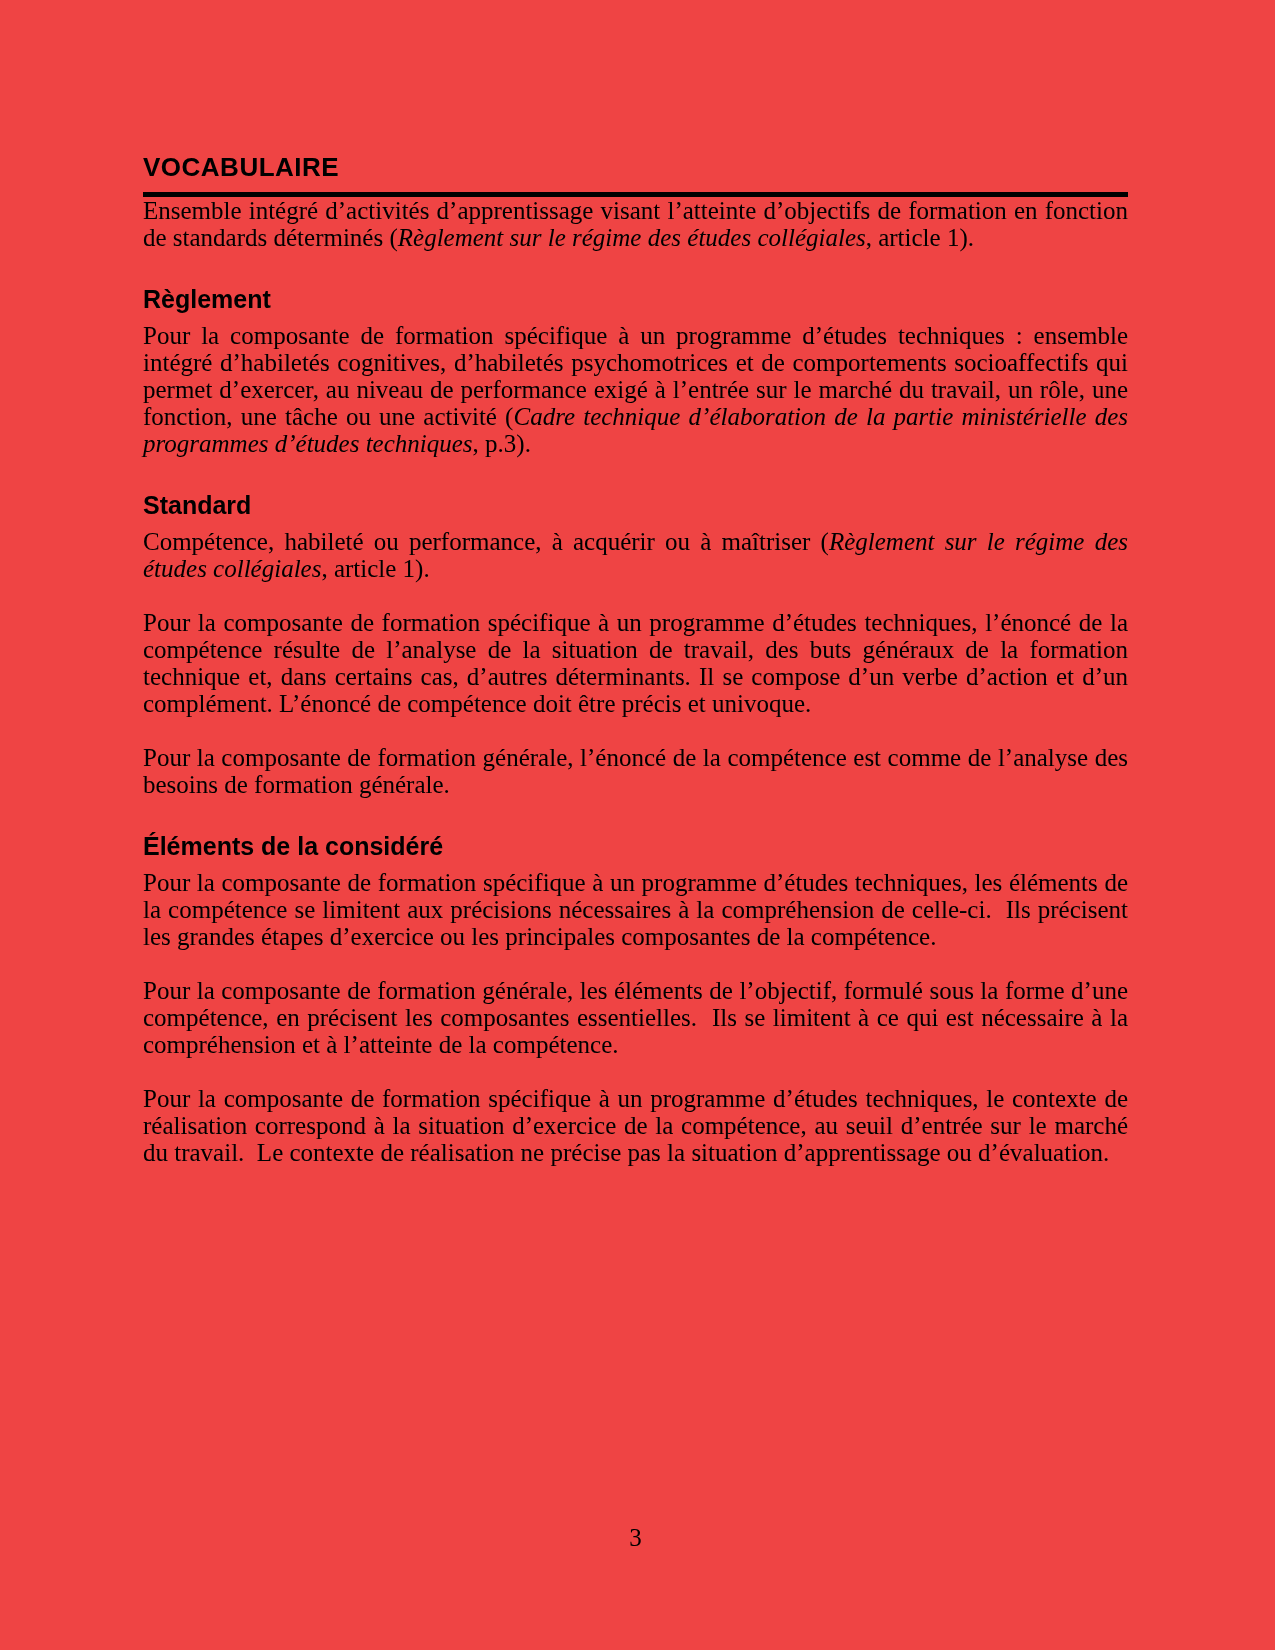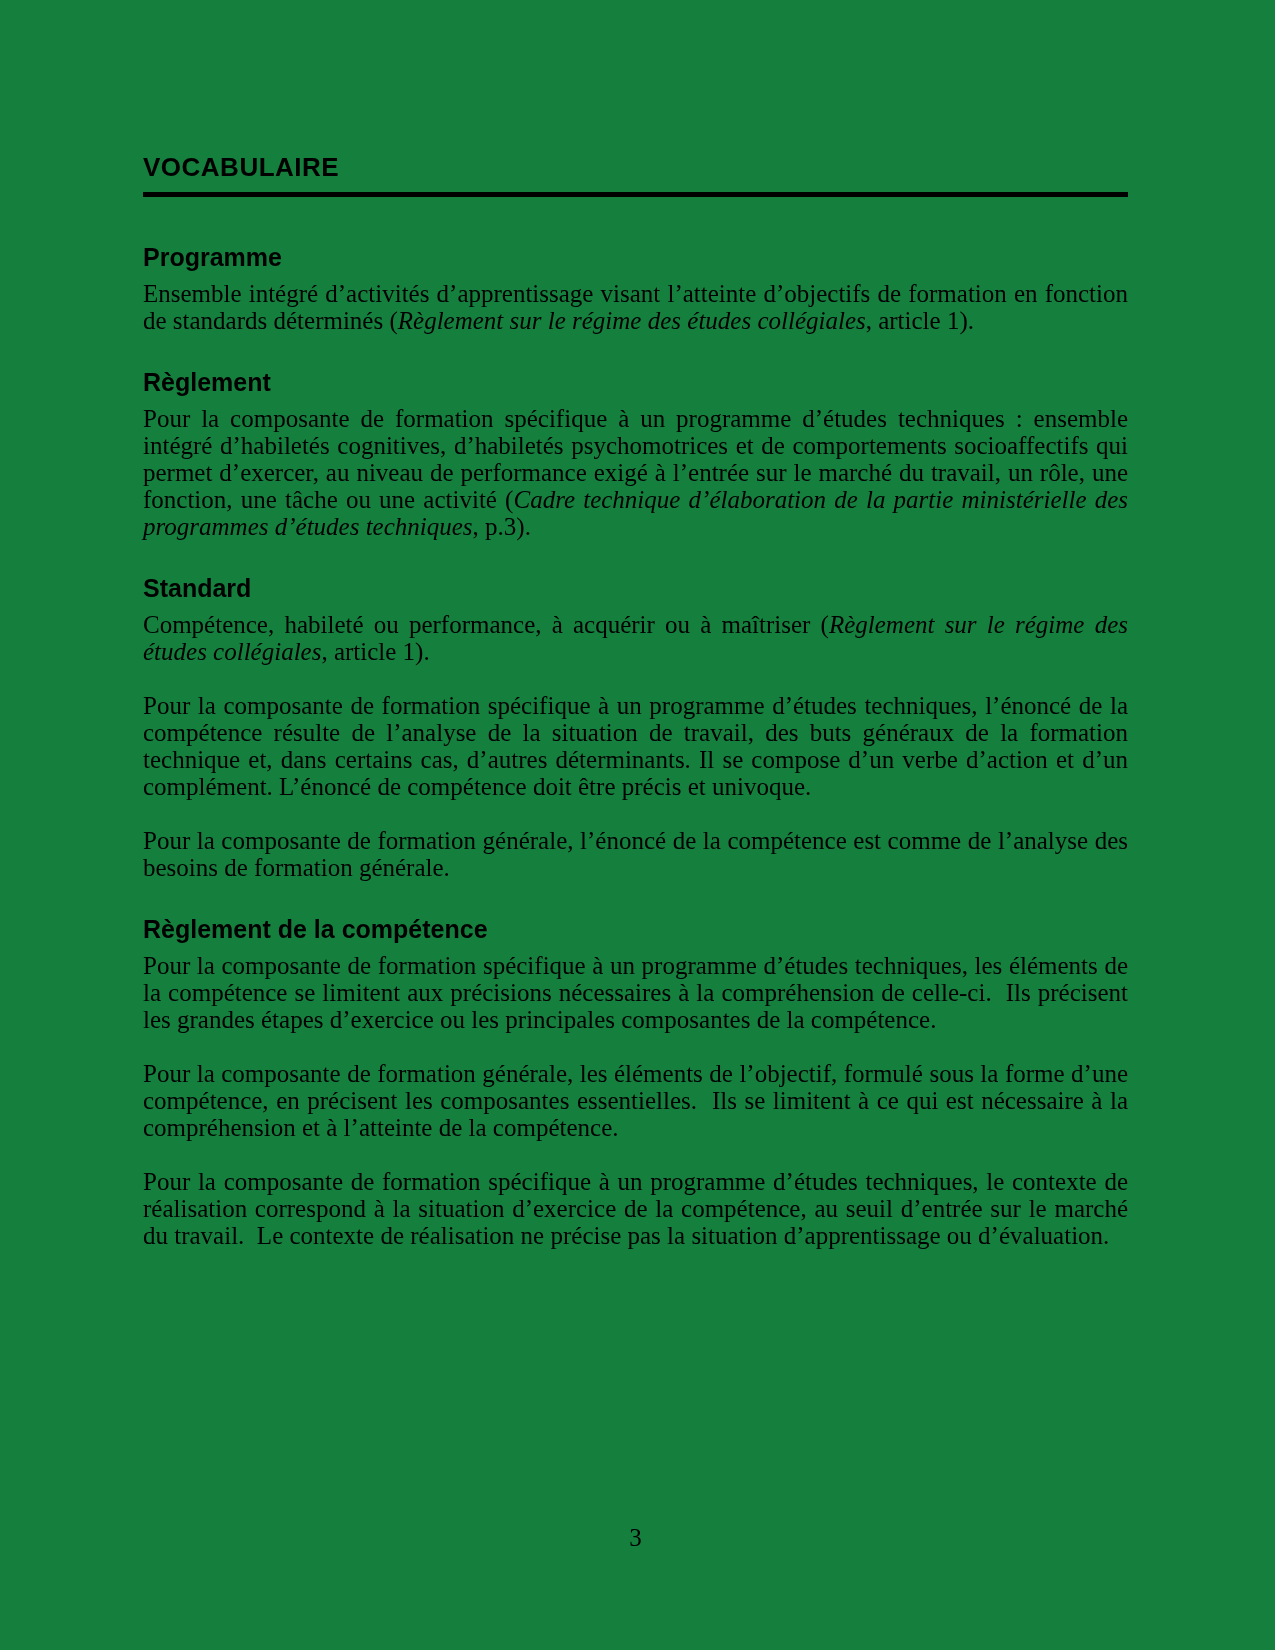--- a/index.html
+++ b/index.html
@@ -5,21 +5,21 @@
   html, body {
     margin: 0;
     padding: 0;
     background: #ffffff;
   }
   .page {
     position: relative;
     width: 1275px;
     height: 1650px;
     margin: 0 auto;
-    background: #15803d;
+    background: #ef4444;
     color: #000000;
     box-sizing: border-box;
     padding: 152px 147px 0 143px;
     font-family: "Liberation Serif", "DejaVu Serif", serif;
     font-size: 25px;
     line-height: 27px;
     overflow: hidden;
   }
   .doc-title {
     font-family: "Liberation Sans", "DejaVu Sans", sans-serif;
@@ -64,41 +64,40 @@
 <body>
 
 <div class="page">
 
   <header class="doc-header">
     <h1 class="doc-title">VOCABULAIRE</h1>
     <div class="header-rule"></div>
   </header>
 
   <section class="entry">
-    <h2 class="term">Programme</h2>
     <p class="def"><span>Ensemble intégré d’activités d’apprentissage visant l’atteinte d’objectifs de formation en fonction de standards déterminés (</span><em>Règlement sur le régime des études collégiales</em><span>, article 1).</span></p>
   </section>
 
   <section class="entry">
     <h2 class="term">Règlement</h2>
     <p class="def"><span>Pour la composante de formation spécifique à un programme d’études techniques&nbsp;: ensemble intégré d’habiletés cognitives, d’habiletés psychomotrices et de comportements socioaffectifs qui permet d’exercer, au niveau de performance exigé à l’entrée sur le marché du travail, un rôle, une fonction, une tâche ou une activité (</span><em>Cadre technique d’élaboration de la partie ministérielle des programmes d’études techniques</em><span>, p.3).</span></p>
   </section>
 
   <section class="entry">
     <h2 class="term">Standard</h2>
     <p class="def"><span>Compétence, habileté ou performance, à acquérir ou à maîtriser (</span><em>Règlement sur le régime des études collégiales</em><span>, article 1).</span></p>
   </section>
 
   <section class="entry">
     <p class="def"><span>Pour la composante de formation spécifique à un programme d’études techniques, l’énoncé de la compétence résulte de l’analyse de la situation de travail, des buts généraux de la formation technique et, dans certains cas, d’autres déterminants. Il se compose d’un verbe d’action et d’un complément. L’énoncé de compétence doit être précis et univoque.</span></p>
     <p class="def"><span>Pour la composante de formation générale, l’énoncé de la compétence est comme de l’analyse des besoins de formation générale.</span></p>
   </section>
 
   <section class="entry">
-    <h2 class="term">Règlement de la compétence</h2>
+    <h2 class="term">Éléments de la considéré</h2>
     <p class="def"><span>Pour la composante de formation spécifique à un programme d’études techniques, les éléments de la compétence se limitent aux précisions nécessaires à la compréhension de celle-ci.&nbsp; Ils précisent les grandes étapes d’exercice ou les principales composantes de la compétence.</span></p>
     <p class="def"><span>Pour la composante de formation générale, les éléments de l’objectif, formulé sous la forme d’une compétence, en précisent les composantes essentielles.&nbsp; Ils se limitent à ce qui est nécessaire à la compréhension et à l’atteinte de la compétence.</span></p>
   </section>
 
 
   <section class="entry">
     <p class="def"><span>Pour la composante de formation spécifique à un programme d’études techniques, le contexte de réalisation correspond à la situation d’exercice de la compétence, au seuil d’entrée sur le marché du travail.&nbsp; Le contexte de réalisation ne précise pas la situation d’apprentissage ou d’évaluation.</span></p>
   </section>
 
   <footer class="page-footer">

